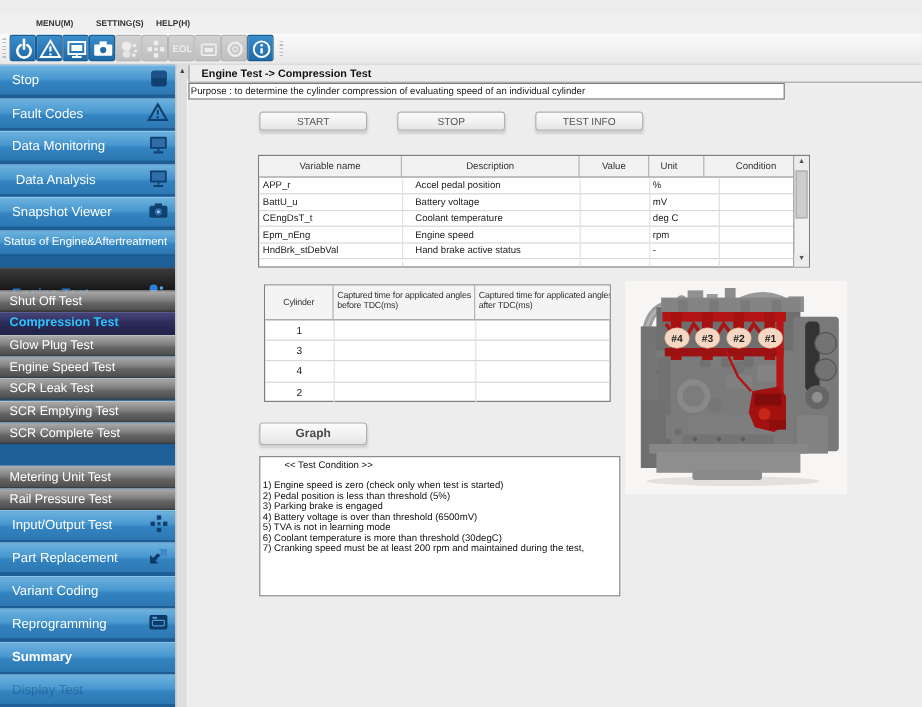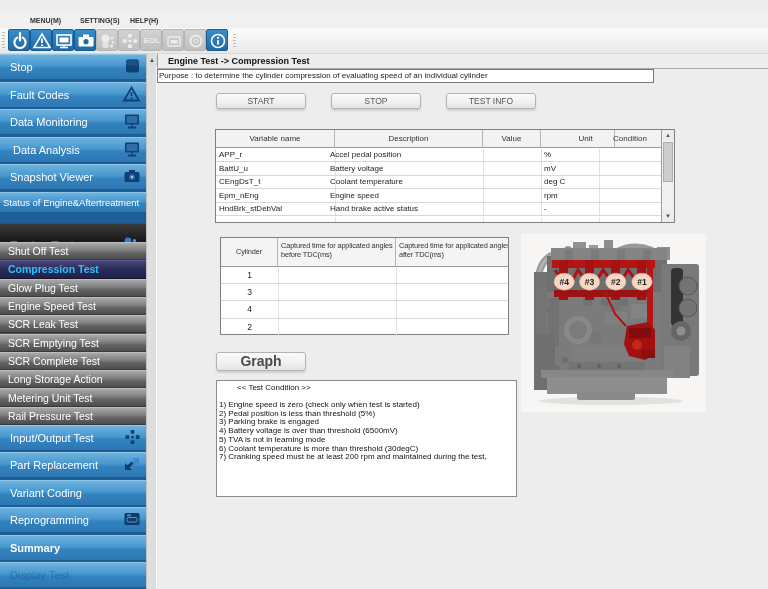--- a/index.html
+++ b/index.html
@@ -36,21 +36,21 @@
   
   #content { left:157px; top:42px; width:611px; height:547px; }
   .btn { position:absolute; background:linear-gradient(#fbfbfb,#f1f1f1 55%,#e4e4e4);
     border:1px solid #b2b2b2; border-radius:3px; color:#555; text-align:center;
     box-shadow:0 2px 2px rgba(0,0,0,0.12); }
   .th { position:absolute; top:0; height:18px; font-size:8px; color:#333;
     text-align:center; line-height:17px; border-right:1px solid #b4b4b4; }
   .tr1 { position:absolute; left:0; width:445px; height:13.6px;
     border-bottom:1px solid #d8d8d8; font-size:8px; color:#222; }
   .tr1 span { position:absolute; top:1.5px; }
-  .c1 { left:3px; } .c2 { left:114px; } .c4 { left:328px; }
+  .c1 { left:3px; } .c2 { left:130px; } .c4 { left:328px; }
   .tr1::before, .tr1::after { content:""; position:absolute; top:0; bottom:0; width:1px; background:#e2e2e2; }
   .tr1::before { left:119px; box-shadow:148px 0 #e2e2e2, 206px 0 #e2e2e2, 264px 0 #e2e2e2; }
   .tr1::after { left:383px; }
   .th2 { position:absolute; top:0; height:29px; font-size:7.4px; color:#333;
     border-right:1px solid #b4b4b4; padding:3px 2px 0 3px; line-height:9px;
     overflow:hidden; white-space:nowrap; letter-spacing:-0.15px; }
   .tr2 { position:absolute; left:0; width:287px; height:17.4px;
     border-bottom:1px solid #d8d8d8; font-size:8.5px; color:#222; }
   .tr2 .n { position:absolute; left:0; width:57px; text-align:center; top:3px; }
   .tr2::before { content:""; position:absolute; left:57px; top:0; bottom:0; width:1px;
@@ -215,23 +215,20 @@
     </div>
   <div class="gbtn" style="top:261.2px;height:18.3px;">
       <span class="lbl">SCR Leak Test</span>
     </div>
   <div class="gbtn" style="top:279.5px;height:18.3px;">
       <span class="lbl">SCR Emptying Test</span>
     </div>
   <div class="gbtn" style="top:297.8px;height:18.3px;">
       <span class="lbl">SCR Complete Test</span>
     </div>
-  <div class="gbtn" style="top:316.1px;height:18.3px;">
-      <span class="lbl">Long Storage Action</span>
-    </div>
   <div class="gbtn" style="top:334.4px;height:18.3px;">
       <span class="lbl">Metering Unit Test</span>
     </div>
   <div class="gbtn" style="top:352.7px;height:18.3px;">
       <span class="lbl">Rail Pressure Test</span>
     </div>
   <div class="sbtn" style="top:371px;height:26px;">
       <span class="lbl">Input/Output Test</span>
     <span class="ico"><svg width="17" height="17" viewBox="0 0 17 17">
           <rect x="6.7" y="1.5" width="3.6" height="3.6" fill="#10406f"></rect>
@@ -280,21 +277,21 @@
   <div style="position:absolute;left:0;top:15px;width:497px;height:14px;background:#fff;border:1px solid #7a7a7a;font-size:8px;color:#222;line-height:12.5px;padding-left:1px;">Purpose : to determine the cylinder compression of evaluating speed of an individual cylinder</div>
   <div class="btn" style="left:59px;top:39px;width:90px;height:16px;font-size:8.5px;line-height:14px;">START</div>
   <div class="btn" style="left:174px;top:39px;width:90px;height:16px;font-size:8.5px;line-height:14px;">STOP</div>
   <div class="btn" style="left:289px;top:39px;width:90px;height:16px;font-size:8.5px;line-height:14px;">TEST INFO</div>
 
   <div style="position:absolute;left:58px;top:75px;width:460px;height:94px;background:#fff;border:1px solid #7f7f7f;">
     <div style="position:absolute;left:0;top:0;width:445px;height:18px;background:#f2f2f2;border-bottom:1px solid #9a9a9a;"></div>
     <div class="th" style="left:0;width:119px;">Variable name</div>
     <div class="th" style="left:119px;width:148px;">Description</div>
     <div class="th" style="left:267px;width:58px;">Value</div>
-    <div class="th" style="left:341px;width:58px;">Unit</div>
+    <div class="th" style="left:313px;width:58px;">Unit</div>
     <div class="th" style="left:383px;width:62px;border-right:none;">Condition</div>
     <div class="tr1" style="top:18.5px;">
         <span class="c1">APP_r</span>
         <span class="c2">Accel pedal position</span>
         <span class="c4">%</span>
       </div>
     <div class="tr1" style="top:32.1px;">
         <span class="c1">BattU_u</span>
         <span class="c2">Battery voltage</span>
         <span class="c4">mV</span>
@@ -335,21 +332,21 @@
         <span class="n">3</span>
       </div>
     <div class="tr2" style="top:63.8px;">
         <span class="n">4</span>
       </div>
     <div class="tr2" style="top:81.2px;border-bottom:none;">
         <span class="n">2</span>
       </div>
   </div>
 
-  <div class="btn" style="left:59px;top:298px;width:90px;height:19px;font-size:14px;font-weight:bold;color:#4a4a4a;line-height:17px;">Graph</div>
+  <div class="btn" style="left:59px;top:298px;width:90px;height:19px;font-size:10px;font-weight:bold;color:#4a4a4a;line-height:17px;">Graph</div>
 
   <div style="position:absolute;left:59px;top:326px;width:301px;height:117px;background:#fff;border:1px solid #8a8a8a;font-size:8px;color:#111;">
     <div style="padding:2px 0 0 20px;">&lt;&lt; Test Condition &gt;&gt;</div>
     <div style="padding:9px 0 0 2px;line-height:8.7px;">
       1) Engine speed is zero (check only when test is started)<br>
       2) Pedal position is less than threshold (5%)<br>
       3) Parking brake is engaged<br>
       4) Battery voltage is over than threshold (6500mV)<br>
       5) TVA is not in learning mode<br>
       6) Coolant temperature is more than threshold (30degC)<br>

